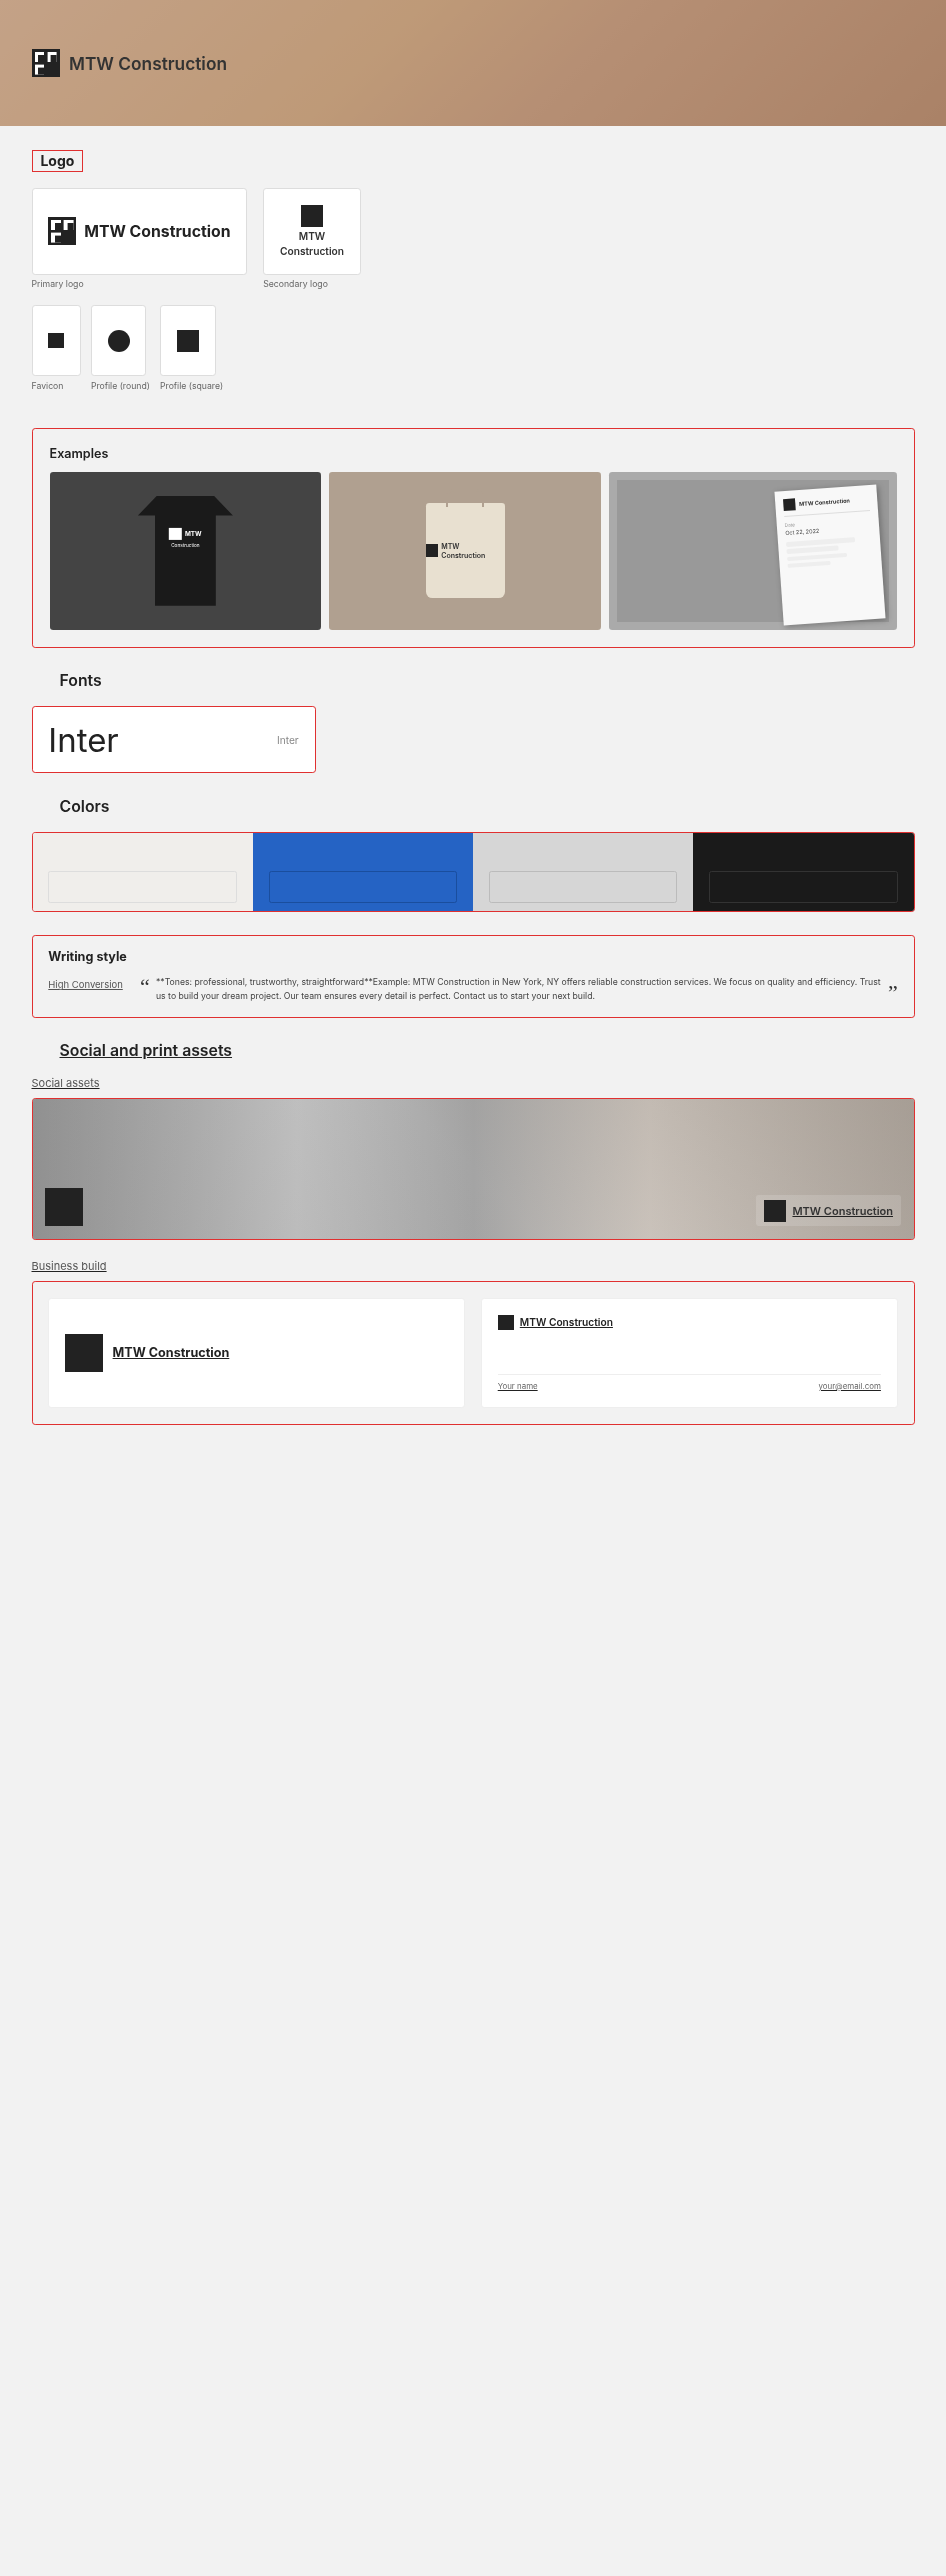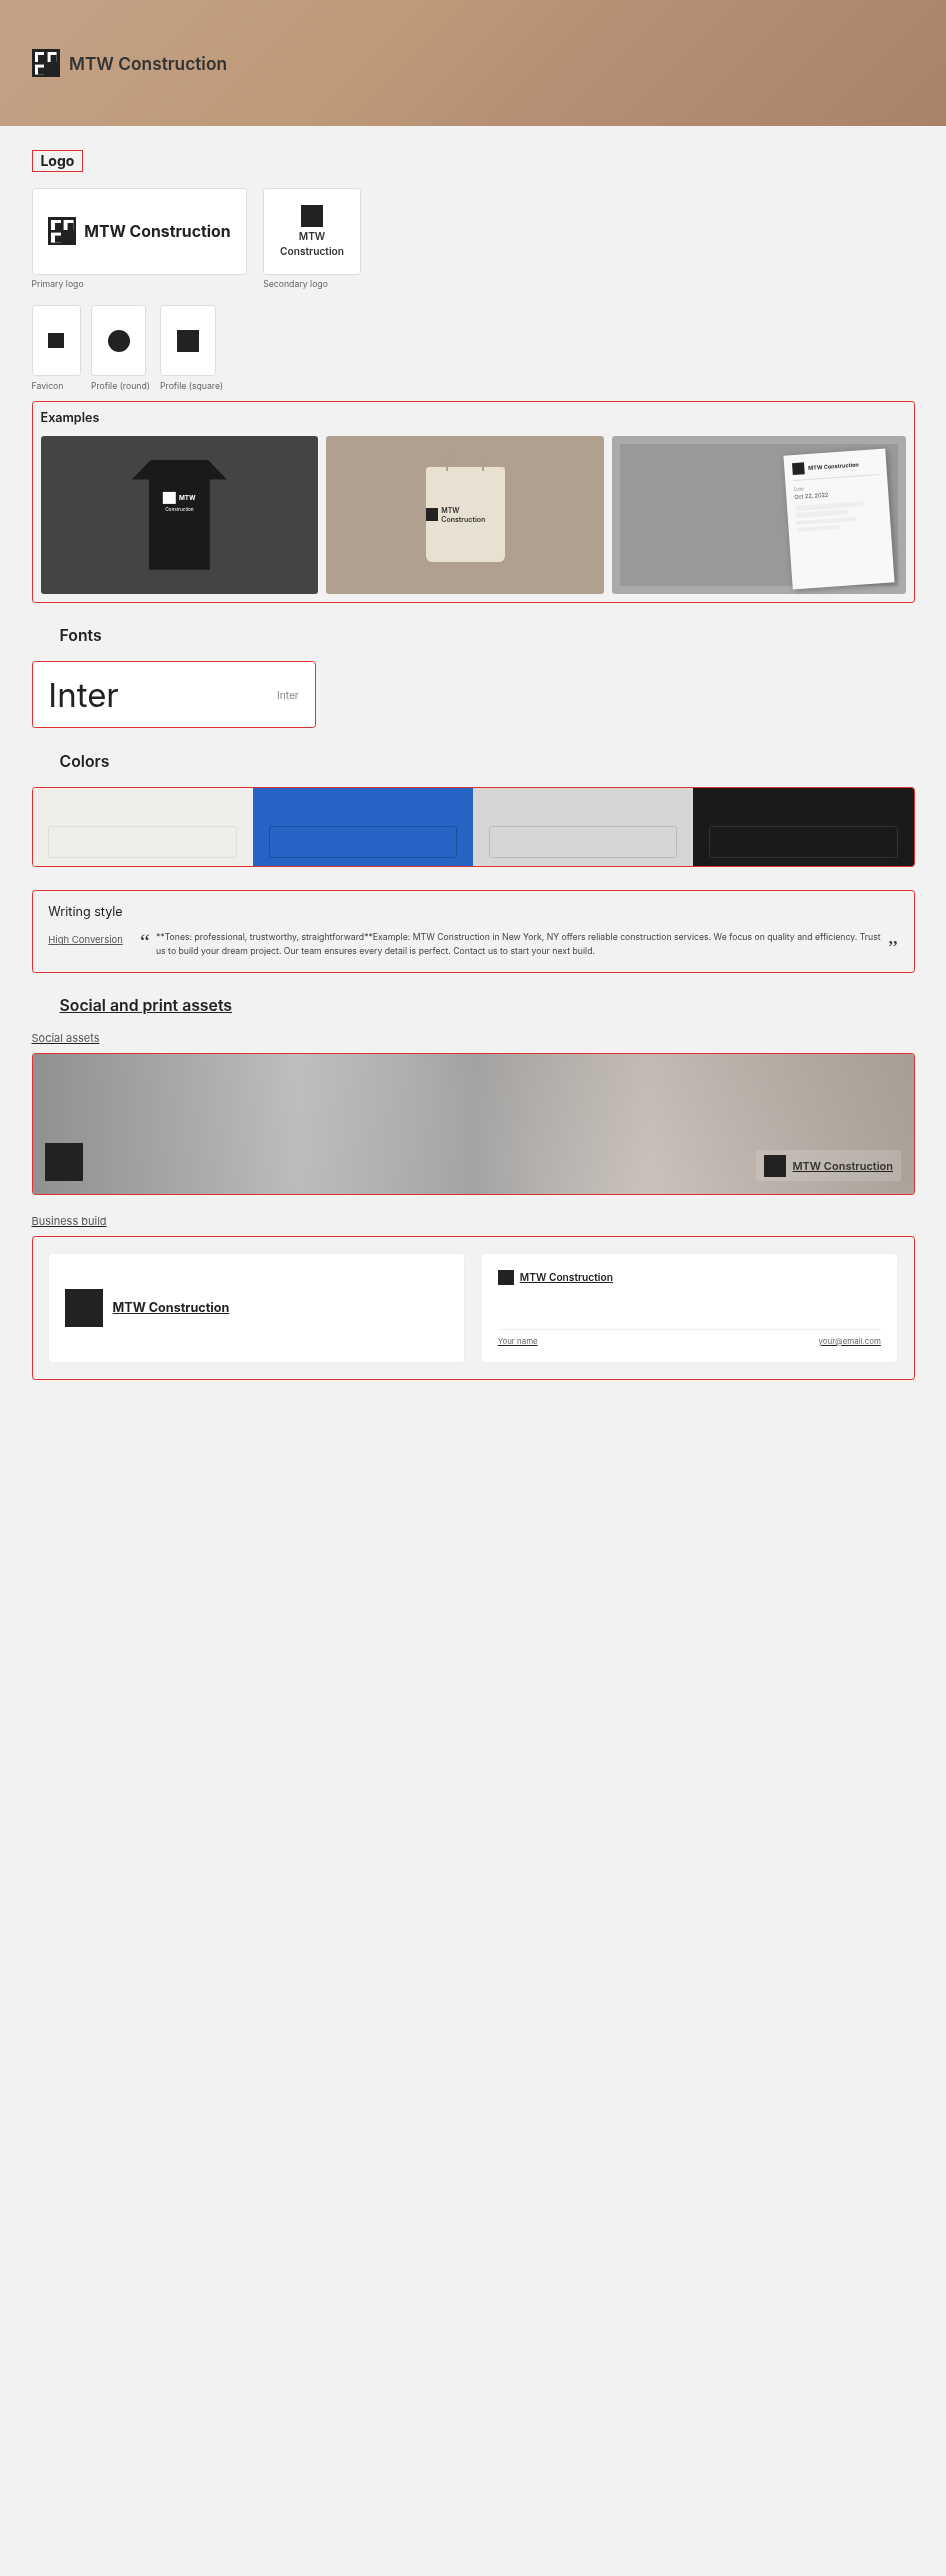--- a/index.html
+++ b/index.html
@@ -50,21 +50,21 @@
     .section-title {
       font-size: 15.8px;
       font-weight: 600;
       margin-bottom: 15.8px;
       color: #222;
       padding-left: 28px;
     }
 
     
     .logo-section {
-      margin-bottom: 10px;
+      margin-bottom: 37px;
     }
     .logo-section-title {
       font-size: 14px;
       font-weight: 700;
       border: 1.6px solid #e03030;
       display: inline-block;
       padding: 1.6px 7.9px;
       margin-bottom: 15.8px;
       color: #222;
     }
@@ -200,21 +200,21 @@
       width: 6.3px; height: 6.3px;
       top: 6.3px; left: 6.3px;
       background: #222;
       box-shadow: 12.6px 0 0 #222, 0 12.6px 0 #222;
     }
 
     
     .examples-section {
       border: 1.6px solid #e03030;
       border-radius: 3.2px;
-      padding: 8px;
+      padding: 17px;
       margin-bottom: 23.6px;
     }
     .examples-title {
       font-size: 12.6px;
       font-weight: 600;
       margin-bottom: 11px;
     }
     .examples-grid {
       display: flex;
       gap: 7.9px;
@@ -308,21 +308,21 @@
 
     
     .writing-section {
       border: 1.6px solid #e03030;
       border-radius: 3.2px;
       padding: 12.6px 15.8px;
       margin-bottom: 23.6px;
     }
     .writing-title {
       font-size: 12.6px;
-      font-weight: 400;
+      font-weight: 700;
       margin-bottom: 12.6px;
     }
     .writing-row {
       display: flex;
       align-items: flex-start;
       gap: 12.6px;
     }
     .writing-label {
       font-size: 9.5px;
       color: #555;

